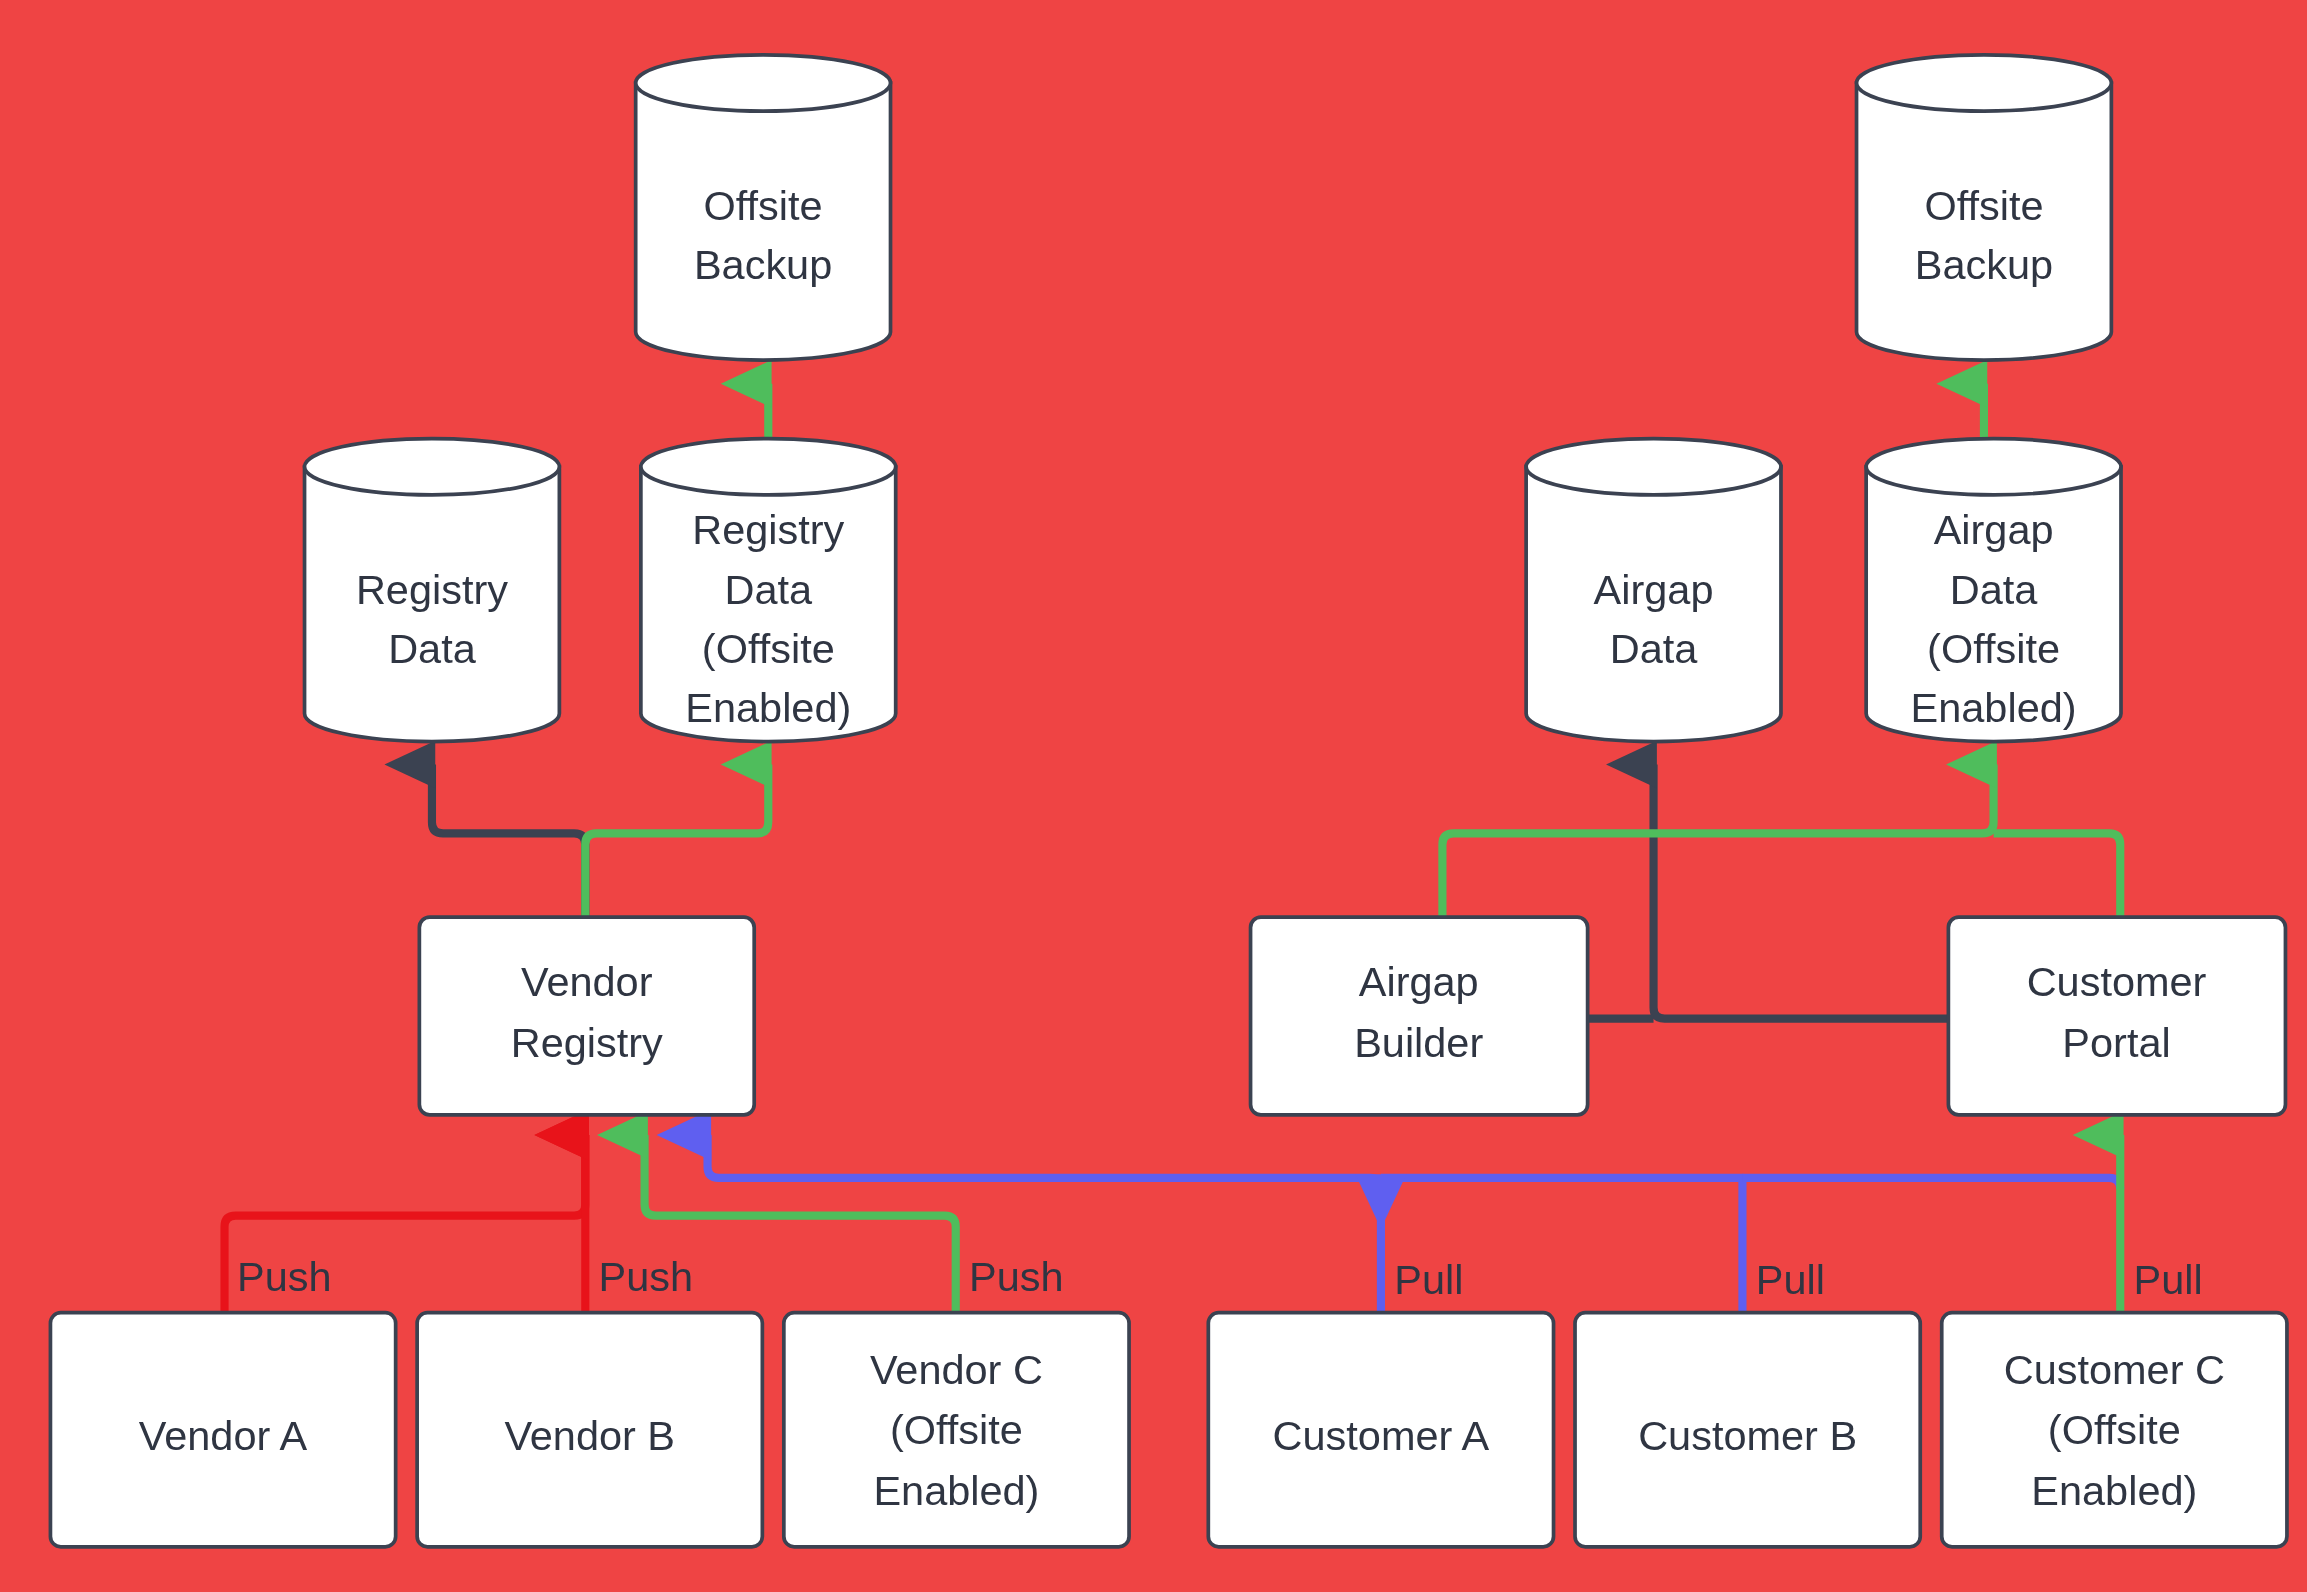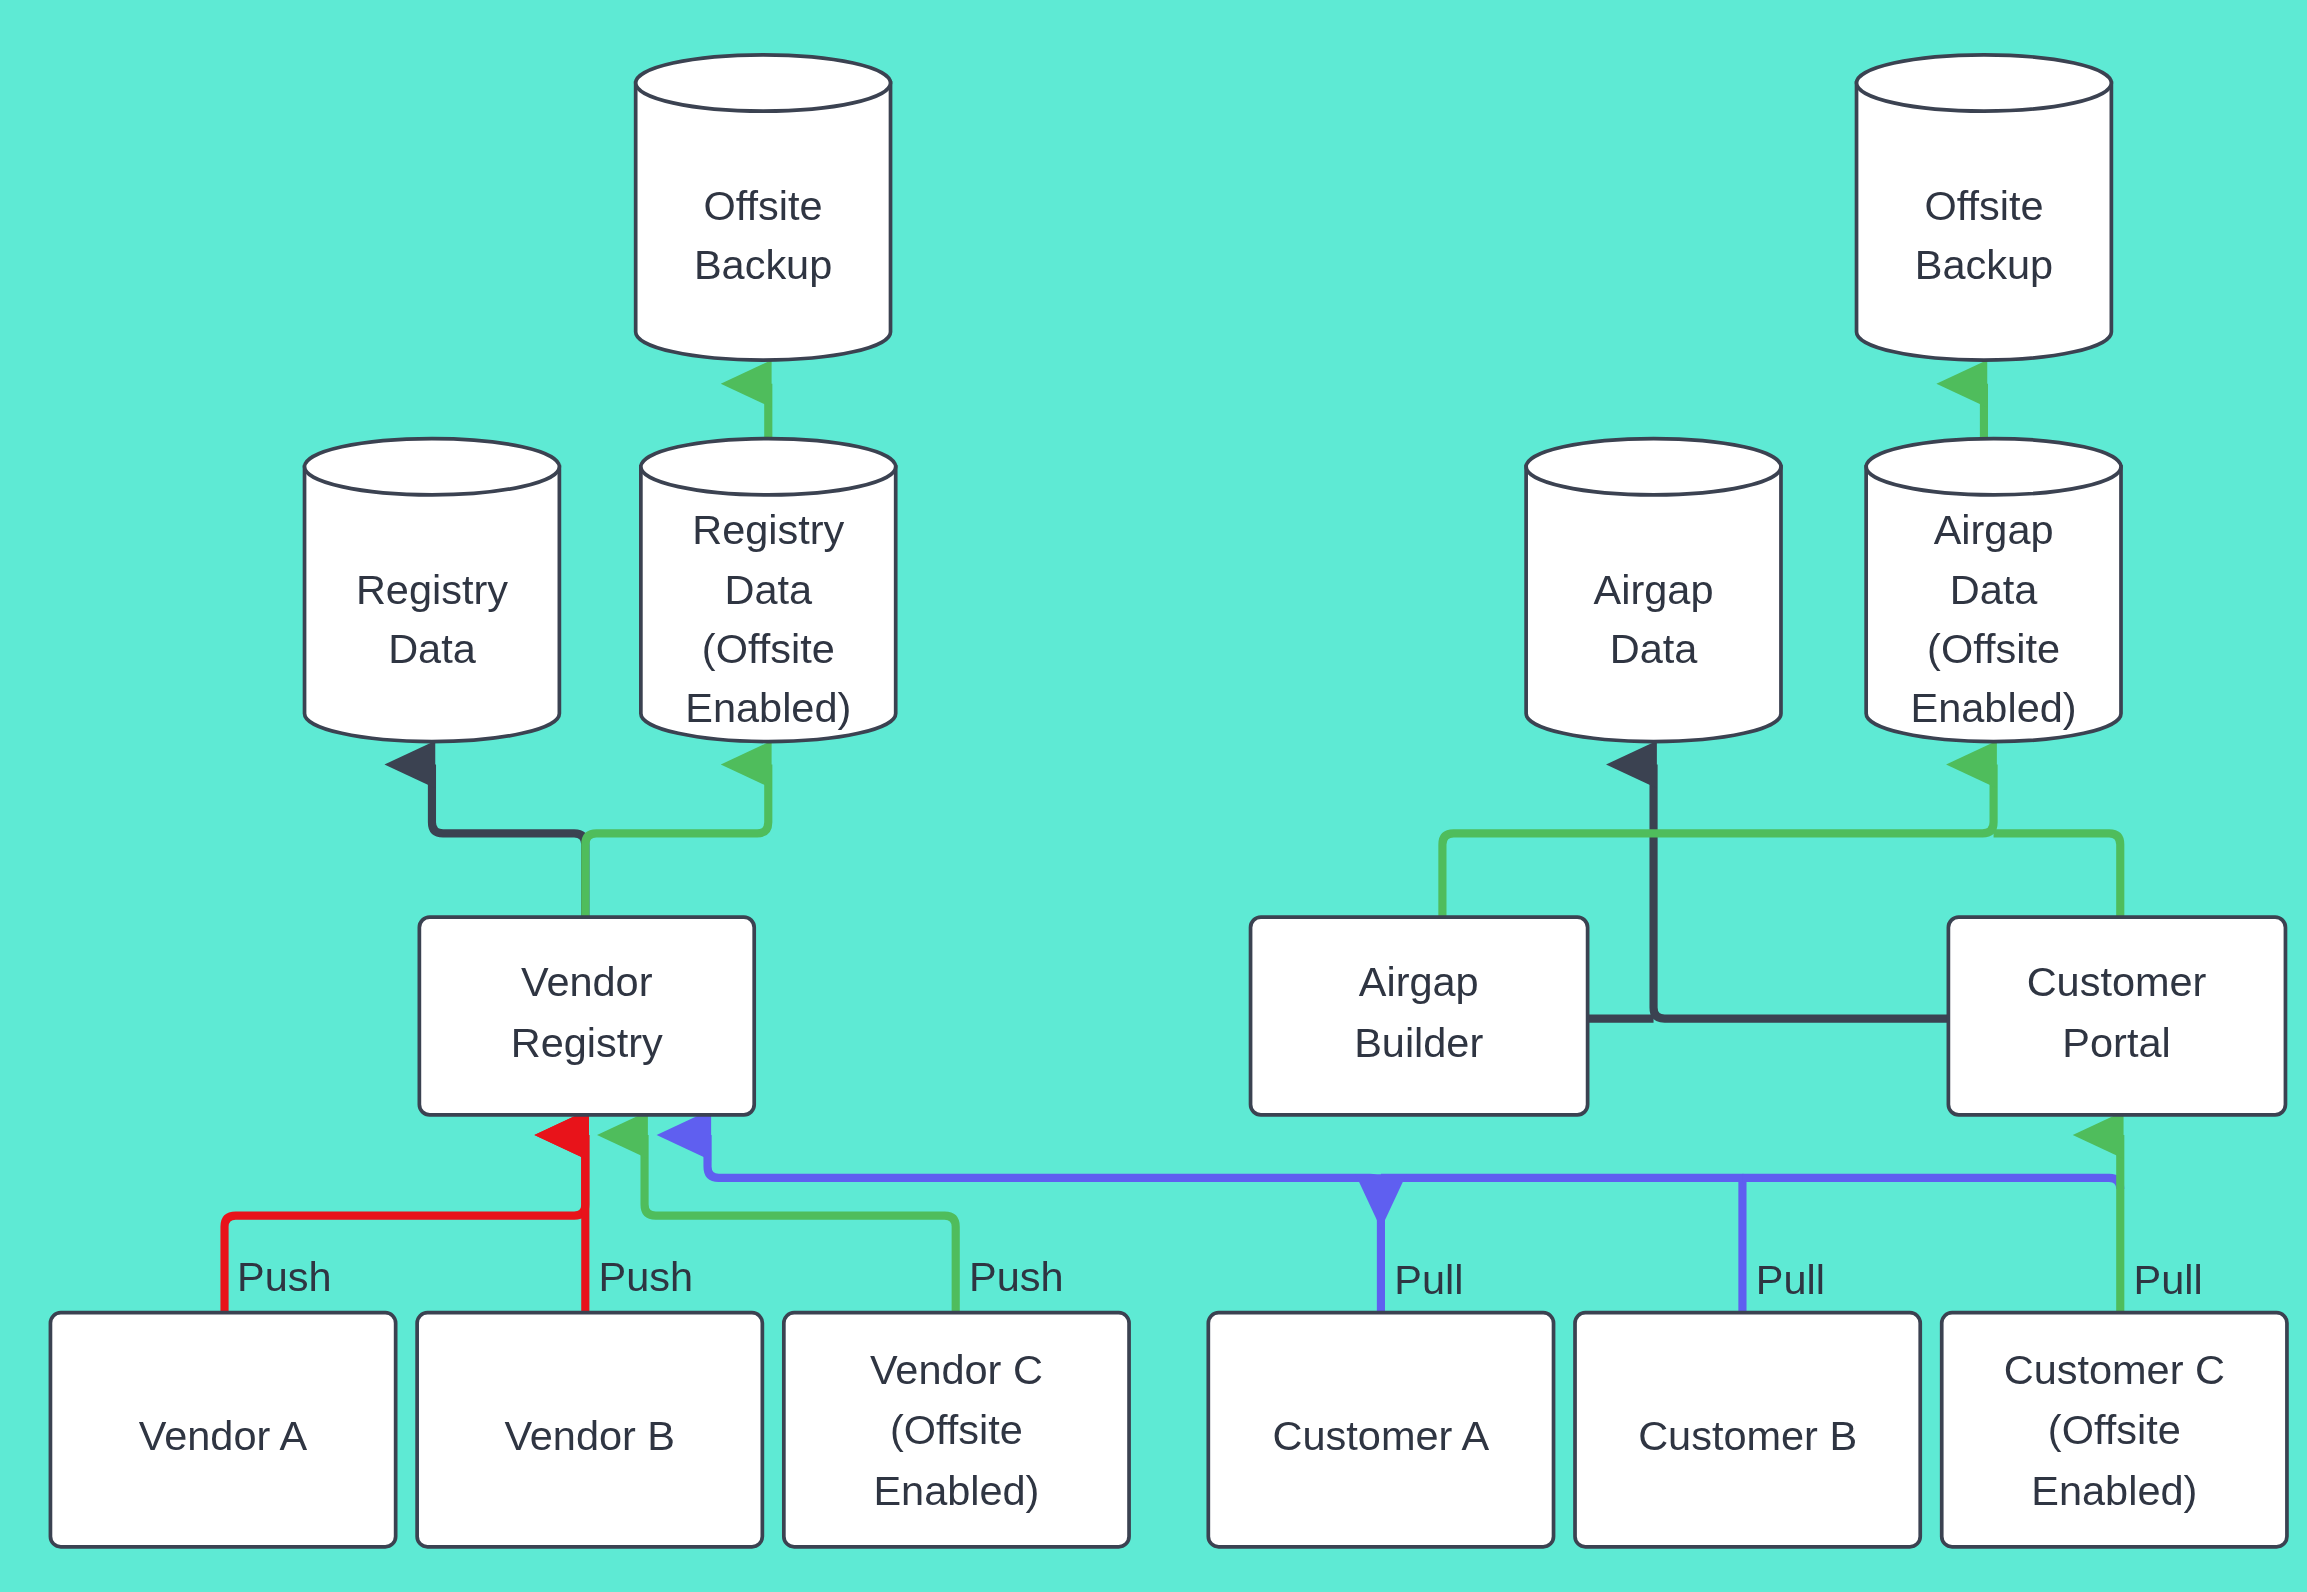--- a/index.html
+++ b/index.html
@@ -4,21 +4,21 @@
 <style>
   html, body {
     margin: 0;
     padding: 0;
     background: #ffffff;
   }
   #canvas-wrap {
     position: relative;
     width: 2307px;
     height: 1592px;
-    background: #5eead4;
+    background: #ef4444;
     overflow: hidden;
     font-family: "Liberation Sans", sans-serif;
   }
   svg.diagram {
     display: block;
     width: 2307px;
     height: 1592px;
   }
   .node-shape {
     fill: #ffffff;

